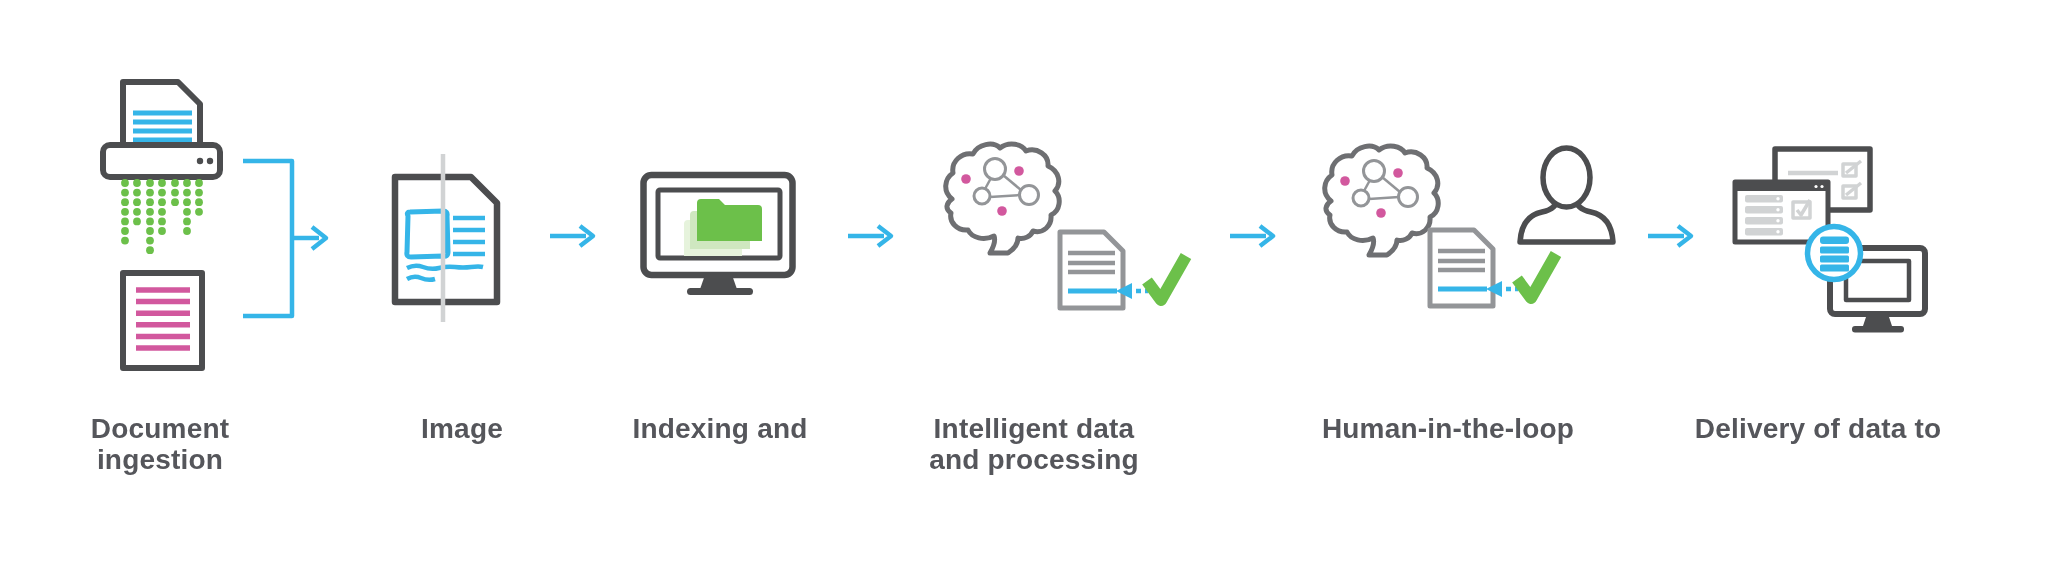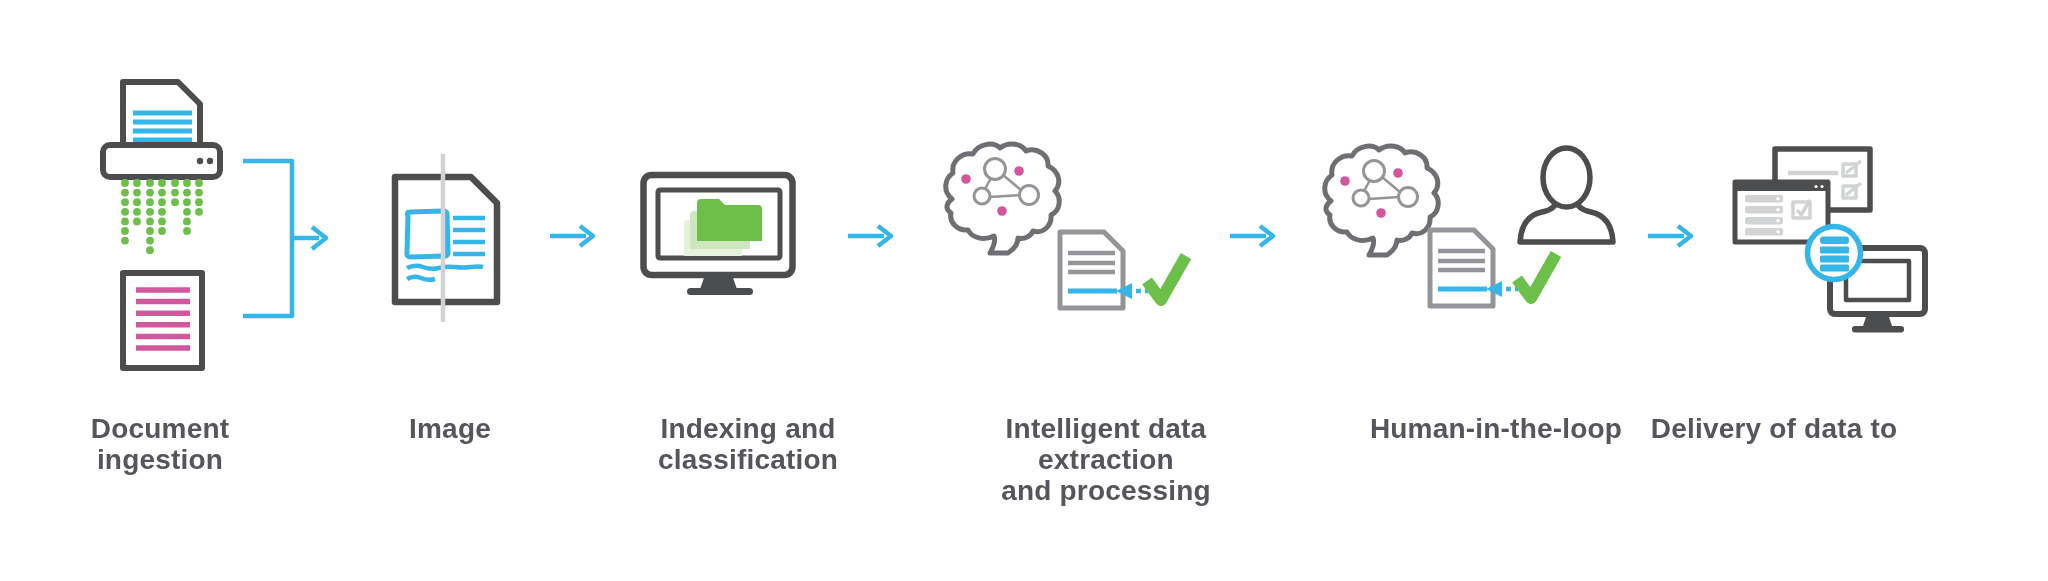--- a/index.html
+++ b/index.html
@@ -245,32 +245,30 @@
   </svg>
   <svg class="arrow-svg" style="left:1646px" width="50" height="24" viewBox="0 0 50 24">
     <line class="sC" stroke-width="4.5" x1="2" y1="12" x2="38" y2="12"></line>
       <path class="fN sC" stroke-width="4.5" d="M32,2 L45,12 L32,22"></path>
   </svg>
 
   <div class="label" style="left:-50px">
     <div>Document</div>
     <div>ingestion</div>
   </div>
-  <div class="label" style="left:240px">
+  <div class="label" style="left:252px">
     <div>Image</div>
   </div>
-  <div class="label" style="left:538px">
+  <div class="label" style="left:510px">
     <div>Indexing and</div>
-    <div>classification</div>
-  </div>
-  <div class="label" style="left:896px">
+  </div>
+  <div class="label" style="left:824px">
     <div>Intelligent data</div>
-    <div>extraction</div>
     <div>and processing</div>
   </div>
-  <div class="label" style="left:1286px">
+  <div class="label" style="left:1238px">
     <div>Human-in-the-loop</div>
   </div>
-  <div class="label" style="left:1564px">
+  <div class="label" style="left:1608px">
     <div>Delivery of data to</div>
   </div>
 
 </div>
 
 </body></html>

